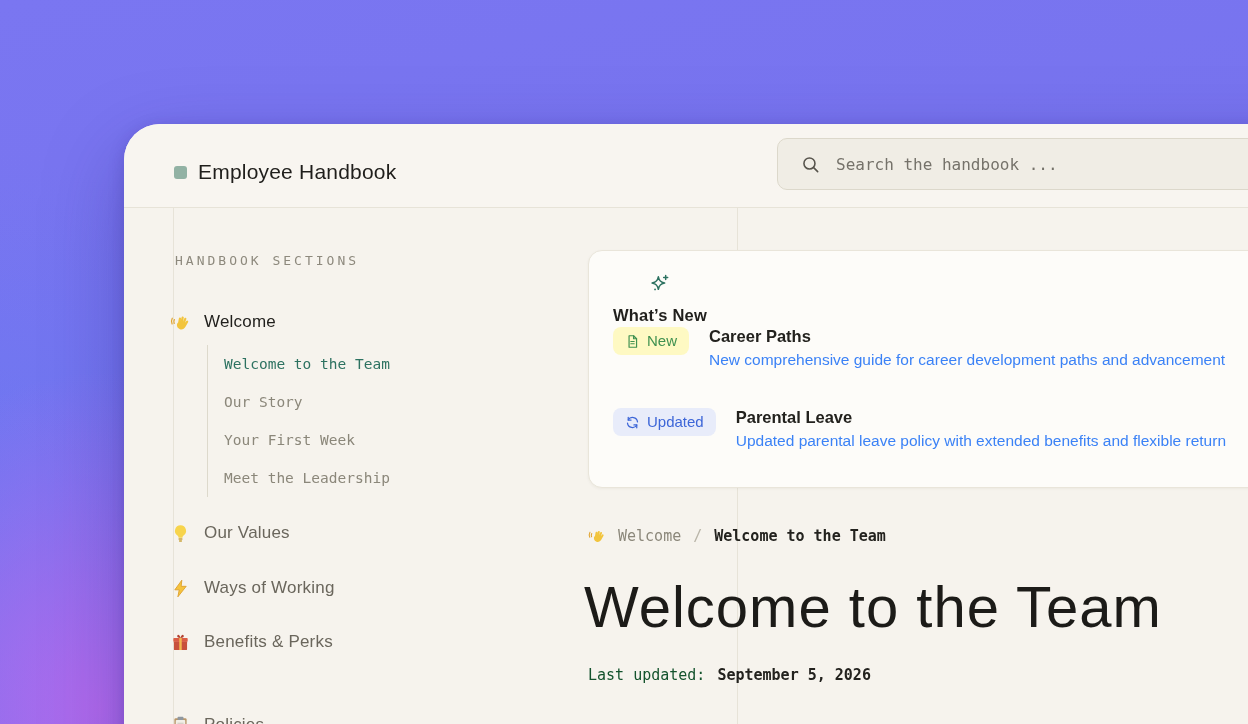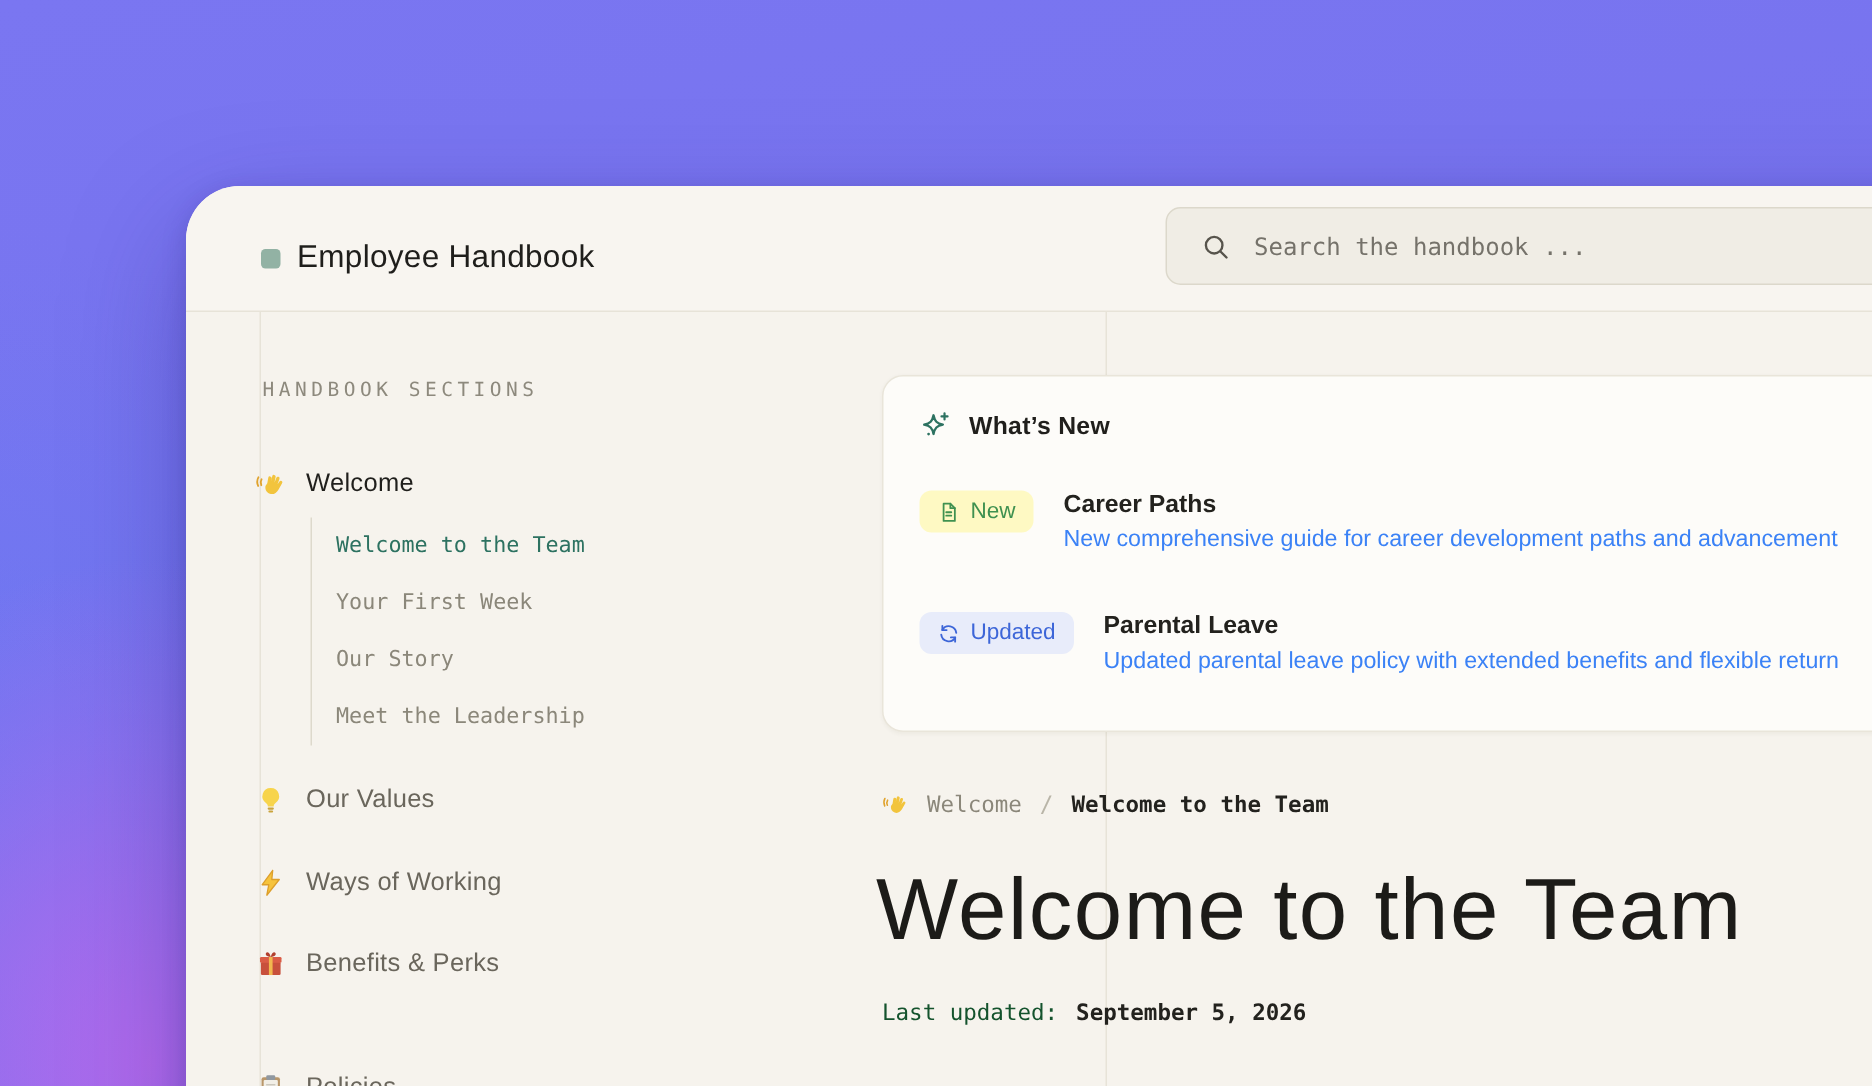--- a/index.html
+++ b/index.html
@@ -75,21 +75,21 @@
     white-space:nowrap;
   }
   .subnav-item.active{ color:#2d7261; }
 
   
   .card{
     position:absolute; left:464px; top:126px; width:740px; height:238px;
     background:#fdfcf9; border:1px solid #e9e5da; border-radius:14px;
     box-shadow:0 1px 3px rgba(60,50,20,.05);
   }
-  .card-header{ position:absolute; left:24px; top:22px; display:flex; align-items:center; gap:11px; }
+  .card-header{ position:absolute; left:24px; top:22px; display:flex; align-items:center; gap:11px;flex-direction:column; }
   .card-title{ font-size:16.5px; font-weight:700; color:#201f1c; letter-spacing:.2px; }
   .news-row{ position:absolute; left:24px; right:0; display:flex; align-items:flex-start; gap:20px; cursor:pointer; }
   .news-row.r1{ top:76px; }
   .news-row.r2{ top:157px; }
   .badge{
     display:inline-flex; align-items:center; gap:7px; flex:0 0 auto;
     padding:5px 12px; border-radius:8px; font-size:15px; font-weight:500; line-height:18px;
     white-space:nowrap;
   }
   .badge.new{ background:#fef9c3; color:#3f9150; }
@@ -148,22 +148,22 @@
       <path stroke="#e0a32e" stroke-width="1.4" fill="none" stroke-linecap="round" d="M5.0 8.6C4.2 10 4.2 11.7 4.8 13.1M2.6 7.1C1.5 9.1 1.5 11.6 2.4 13.7"></path>
       <g transform="rotate(10 14 13)">
         <path fill="#f2c43d" d="M9.2 12.5V8.2a1.3 1.3 0 0 1 2.6 0V11l.2-4.6a1.32 1.32 0 0 1 2.63.1L14.5 11l.8-3.9a1.25 1.25 0 0 1 2.45.5L17 11.8l1.1-2.3a1.2 1.2 0 0 1 2.2 1l-1.9 5.3c-1 2.9-3.2 4.6-5.9 4.2-2.6-.4-4.3-2.5-4.3-5.2z"></path>
       </g>
     </svg>
     <span class="nav-label">Welcome</span>
   </div>
 
   <div class="subnav">
     <div class="subnav-item active">Welcome to the Team</div>
+    <div class="subnav-item">Our Story</div>
     <div class="subnav-item">Your First Week</div>
-    <div class="subnav-item">Our Story</div>
     <div class="subnav-item">Meet the Leadership</div>
   </div>
 
   <div class="nav-item i-values">
     <svg class="nav-ico" viewBox="0 0 24 24">
       <path fill="#f7d44c" d="M12 2.6a6.3 6.3 0 0 0-3.45 11.6c.6.4 1 1 1.1 1.7l.12.9h4.46l.12-.9c.1-.7.5-1.3 1.1-1.7A6.3 6.3 0 0 0 12 2.6z"></path>
       <rect x="9.6" y="17.5" width="4.8" height="1.7" rx="0.85" fill="#caa43c"></rect>
       <rect x="10.2" y="19.8" width="3.6" height="1.5" rx="0.75" fill="#caa43c"></rect>
     </svg>
     <span class="nav-label">Our Values</span>

